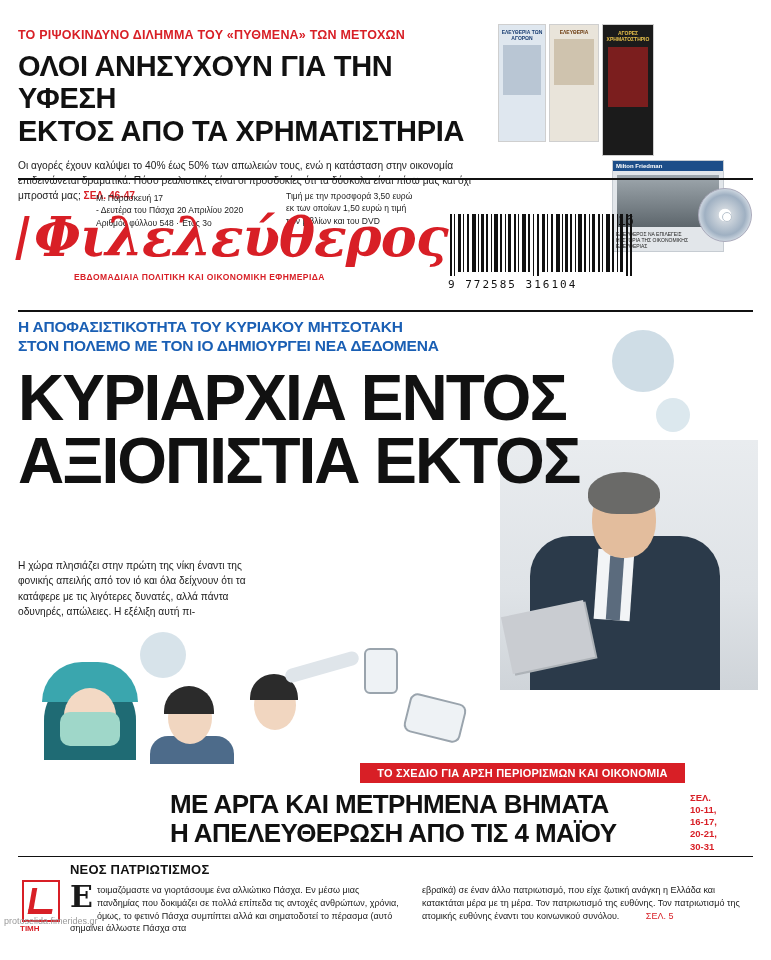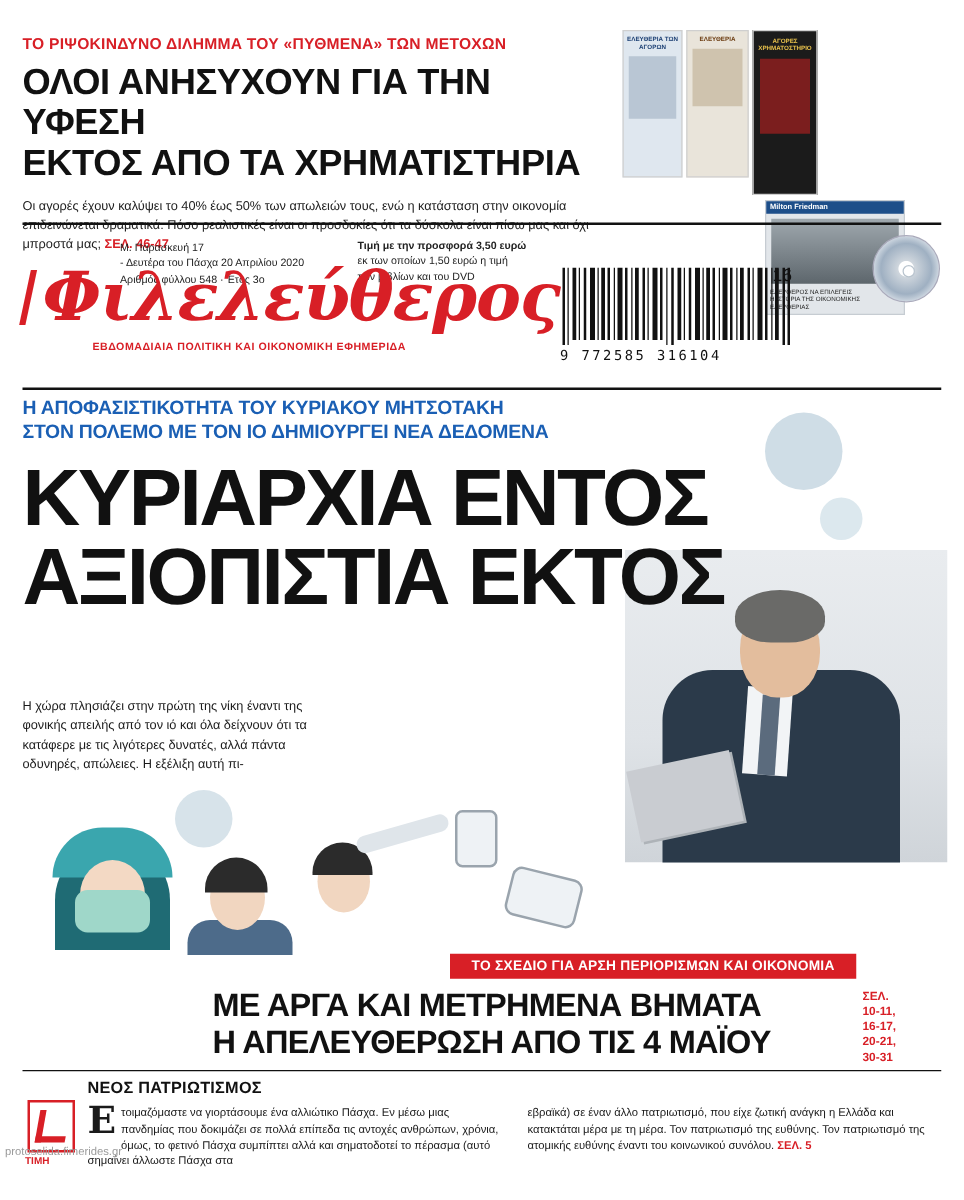--- a/index.html
+++ b/index.html
@@ -64,21 +64,21 @@
           border:1px solid #aab; }
   .disc:after{ content:""; position:absolute; left:23px; top:23px; width:8px; height:8px; border-radius:50%; background:#fff; border:1px solid #b9c4ce;}
 
   
   .rule { position:absolute; left:18px; width:735px; background:#111; }
 
   
   .masthead-zone { position:absolute; left:18px; top:186px; width:735px; height:120px; }
   .dateline { position:absolute; left:78px; top:6px; font-size:8.5px; line-height:1.45; color:#222; }
   .pricebox { position:absolute; left:268px; top:4px; font-size:8.5px; line-height:1.45; color:#222; width:160px; }
-  .pricebox .p1 { font-weight:bold; }
+  .pricebox .p1 { font-weight:normal; }
   .logo { position:absolute; left:16px; top:24px; font-size:54px; font-weight:bold; color:#d81f26;
           font-family:"DejaVu Serif", serif; font-style:italic; letter-spacing:-1px; line-height:1; }
   .logo-sub { position:absolute; left:56px; top:86px; font-size:8.5px; color:#d81f26; letter-spacing:.4px; font-weight:bold;}
   .logo-mark { position:absolute; left:2px; top:30px; width:26px; height:44px; border-left:5px solid #d81f26; transform:skewX(-12deg); }
   .barcode { position:absolute; left:430px; top:28px; width:186px; height:62px; }
   .barcode .bars { width:100%; height:100%; }
   .barnum { position:absolute; left:430px; top:92px; font-size:11px; letter-spacing:2px; font-family:"DejaVu Sans Mono", monospace;}
   .issue16 { position:absolute; left:600px; top:26px; font-size:14px; }
 
   
@@ -149,21 +149,21 @@
   .footer-rule { position:absolute; left:18px; top:856px; width:735px; height:1px; background:#111;}
   .foot-title {
     position:absolute; left:70px; top:862px; font-size:13px; font-weight:bold; letter-spacing:.2px;
   }
   .foot-logo { position:absolute; left:22px; top:880px; width:38px; height:42px; border:2px solid #d81f26; }
   .foot-logo .g { position:absolute; left:6px; top:6px; width:24px; height:26px; border-left:5px solid #d81f26; border-bottom:5px solid #d81f26; transform:skewX(-10deg);}
   .foot-logo-txt { position:absolute; left:20px; top:924px; font-size:8px; font-weight:bold; color:#d81f26;}
   .foot-cols { position:absolute; left:70px; top:884px; width:683px; display:flex; gap:22px; }
   .foot-col { width:330px; font-size:9px; line-height:1.42; color:#1a1a1a; }
   .dropcap { float:left; font-size:30px; line-height:26px; font-weight:bold; padding:0 4px 0 0; font-family:"DejaVu Serif", serif;}
-  .foot-col .ref { color:#d81f26; font-weight:bold; }
+  .foot-col .ref { color:#d81f26; font-weight:normal;margin-left:24px; }
 
   .wm { position:absolute; left:4px; top:916px; font-size:9px; color:#9a9a9a; }
 </style>
 </head>
 <body>
 
 <div class="page">
 
   <div class="top-block">
     <div class="top-kicker">ΤΟ ΡΙΨΟΚΙΝΔΥΝΟ ΔΙΛΗΜΜΑ ΤΟΥ «ΠΥΘΜΕΝΑ» ΤΩΝ ΜΕΤΟΧΩΝ</div>

